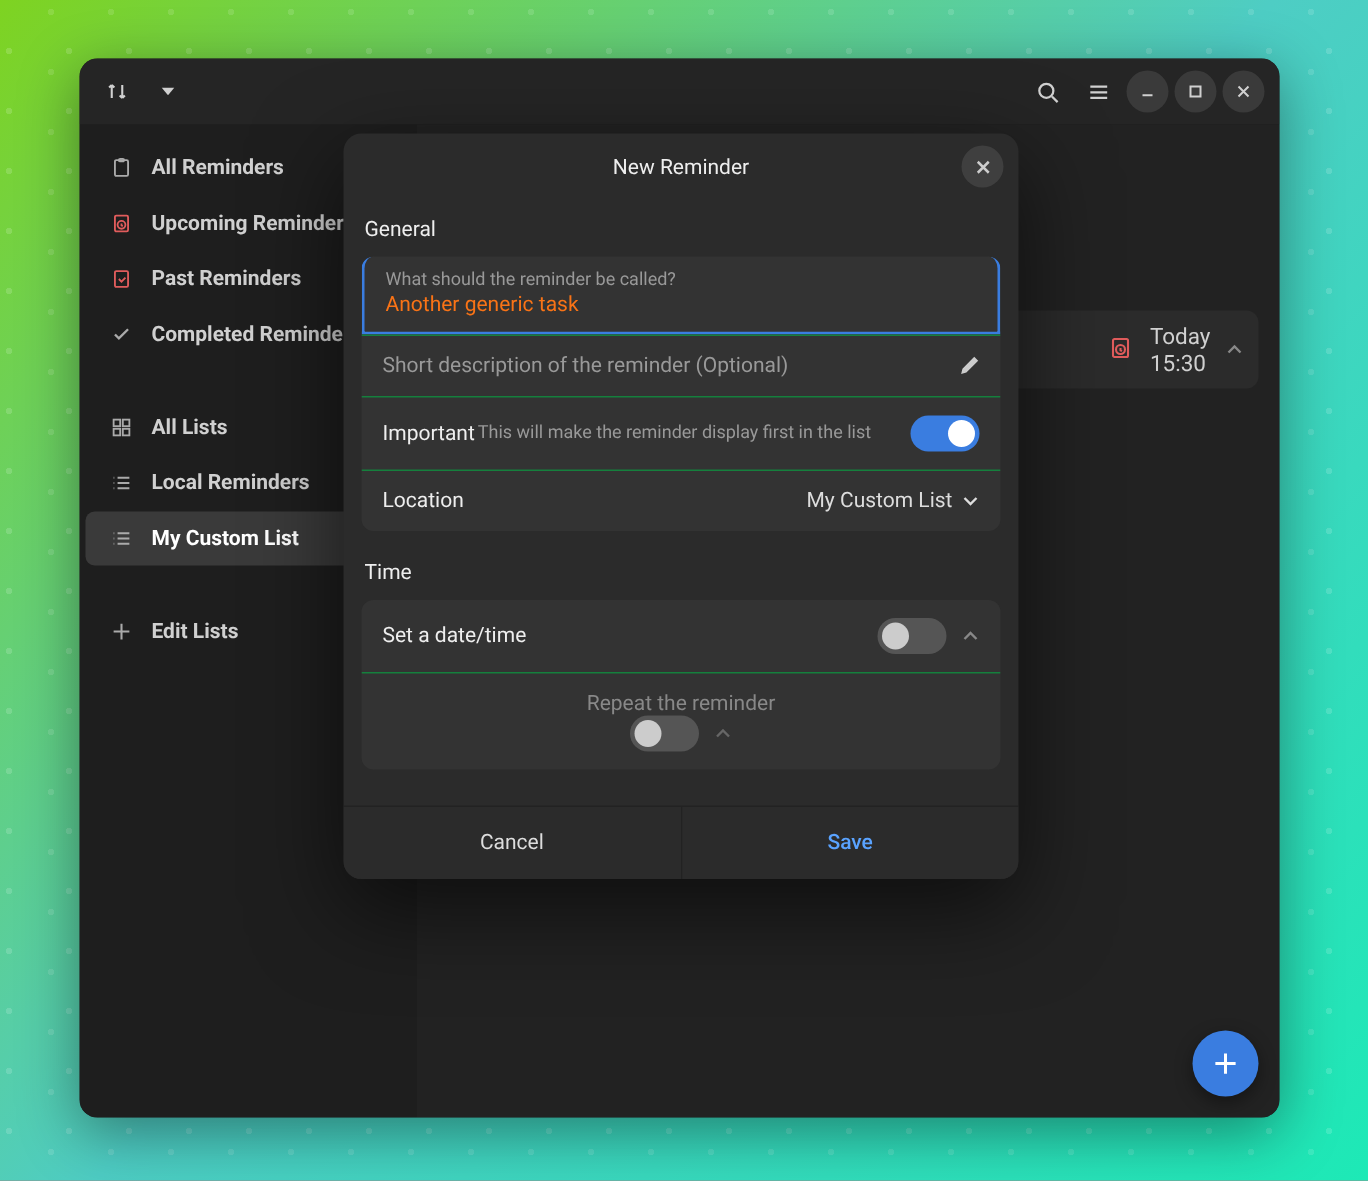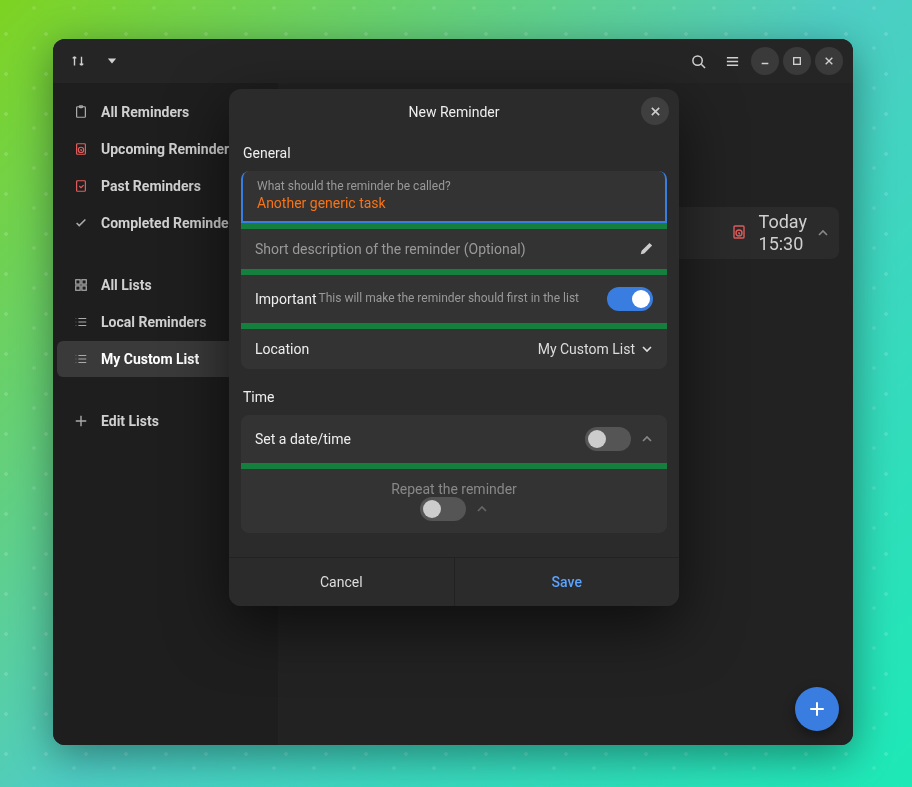--- a/index.html
+++ b/index.html
@@ -73,21 +73,21 @@
   }
 
   
   .task-row{
     position:absolute; top:124px; right:14px; left:14px;
     height:52px; background:#2b2b2b; border-radius:8px;
     display:flex; align-items:center; justify-content:flex-end;
     padding:0 10px; gap:10px;
   }
   .task-row .task-icon{color:#e05c5c;width:18px;height:18px;}
-  .task-time{color:#d0d0d0; font-size:18px; line-height:1.2; text-align:left;}
+  .task-time{color:#d0d0d0; font-size:15px; line-height:1.2; text-align:left;}
   .task-chev{color:#888;}
 
   .fab{
     position:absolute; right:14px; bottom:14px;
     width:44px;height:44px;border-radius:50%;
     background:#3a7de0; color:#fff;
     display:flex;align-items:center;justify-content:center;
     box-shadow:0 4px 12px rgba(0,0,0,0.4);
     cursor:pointer;
   }
@@ -115,21 +115,21 @@
     display:flex;align-items:center;justify-content:center;
     cursor:pointer;
   }
   .dlg-body{ padding:4px 12px 12px 12px; }
   .section-label{color:#eee;font-size:14px;font-weight:400;padding:6px 2px 10px 2px;}
   .card{
     background:#333; border-radius:8px; overflow:hidden;
   }
   .card-row{
     padding:12px 14px;
-    border-top:6px solid #15803d;
+    border-top:1px solid #15803d;
     display:flex; align-items:center;
   }
   .card-row:first-child{border-top:none;}
 
   .title-row{
     border:2px solid #3a7de0; border-radius:8px 8px 0 0;
     flex-direction:column; align-items:stretch; gap:2px;
     padding:8px 14px 10px 14px;
   }
   .floating-label{color:#999;font-size:12px;}
@@ -352,21 +352,21 @@
           <span>Short description of the reminder (Optional)</span>
           <span class="edit-icon">
             <svg width="14" height="14" viewBox="0 0 16 16" fill="currentColor">
                 <path d="M2 14l1-4 9-9 3 3-9 9-4 1zM11 2l3 3"></path>
               </svg>
           </span>
         </div>
         <div class="card-row imp-row">
           <div class="imp-text">
             <span class="t">Important</span>
-            <span class="s">This will make the reminder should first in the list</span>
+            <span class="s">This will make the reminder display first in the list</span>
           </div>
           <div class="toggle on">
               <div class="knob"></div>
             </div>
         </div>
         <div class="card-row loc-row">
           <span>Location</span>
           <span class="loc-value">
             <span>My Custom List</span>
             <span>

